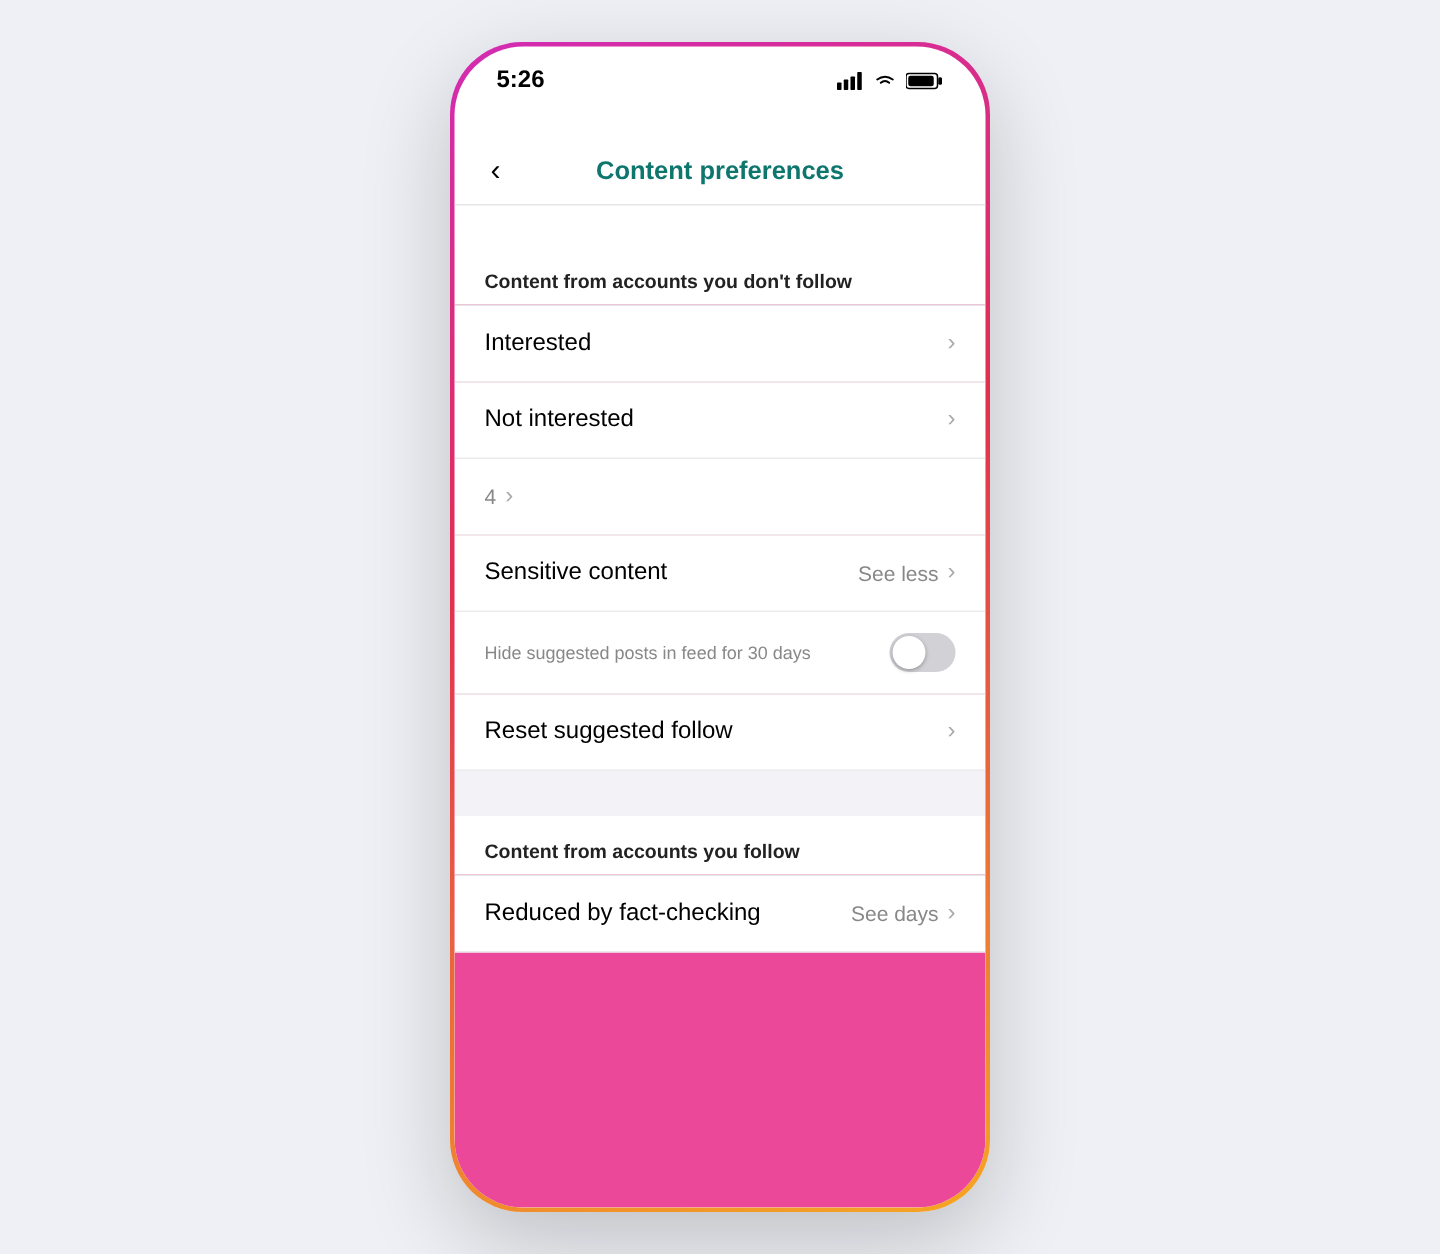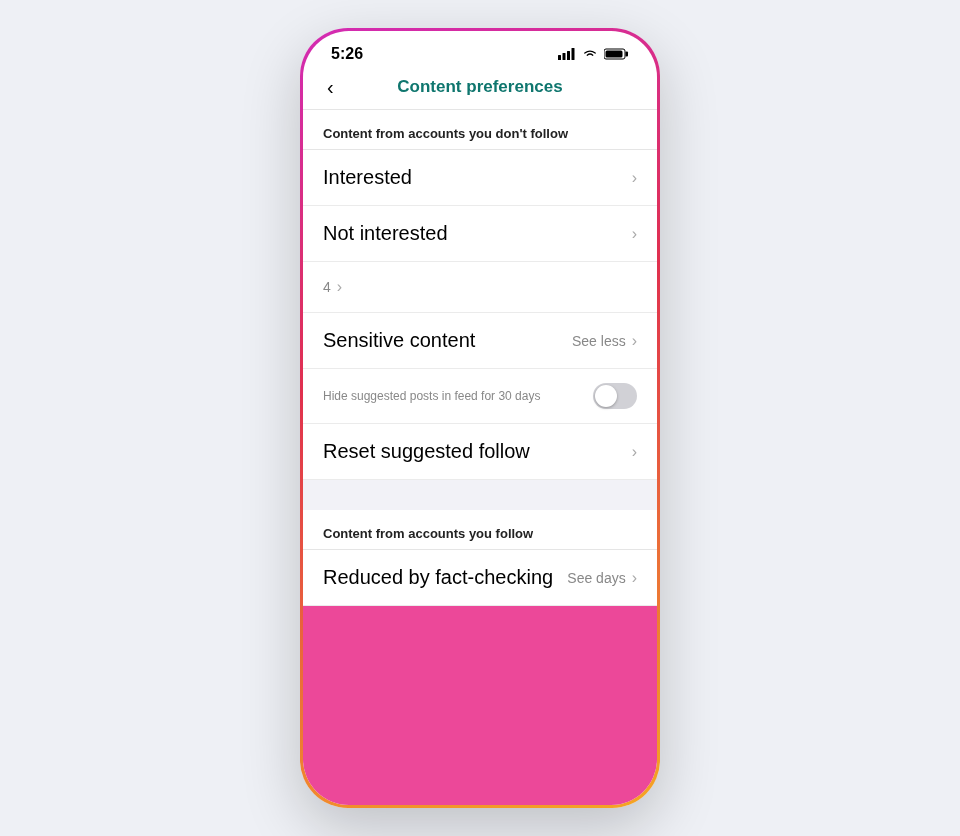--- a/index.html
+++ b/index.html
@@ -24,20 +24,21 @@
     }
 
     .phone-inner {
       width: 100%;
       height: 100%;
       border-radius: 46px;
       background: #fff;
       overflow: hidden;
       display: flex;
       flex-direction: column;
+      gap: 27px;
     }
 
     
     .status-bar {
       display: flex;
       justify-content: space-between;
       align-items: center;
       padding: 14px 28px 4px;
       flex-shrink: 0;
     }
@@ -113,21 +114,21 @@
       background: #fff;
     }
 
     .item-left {
       display: flex;
       flex-direction: column;
       gap: 3px;
     }
 
     .item-label {
-      font-size: 20px;
+      font-size: 16px;
       color: #000;
     }
 
     .item-sublabel {
       font-size: 12px;
       color: #888;
     }
 
     .item-right {
       display: flex;

